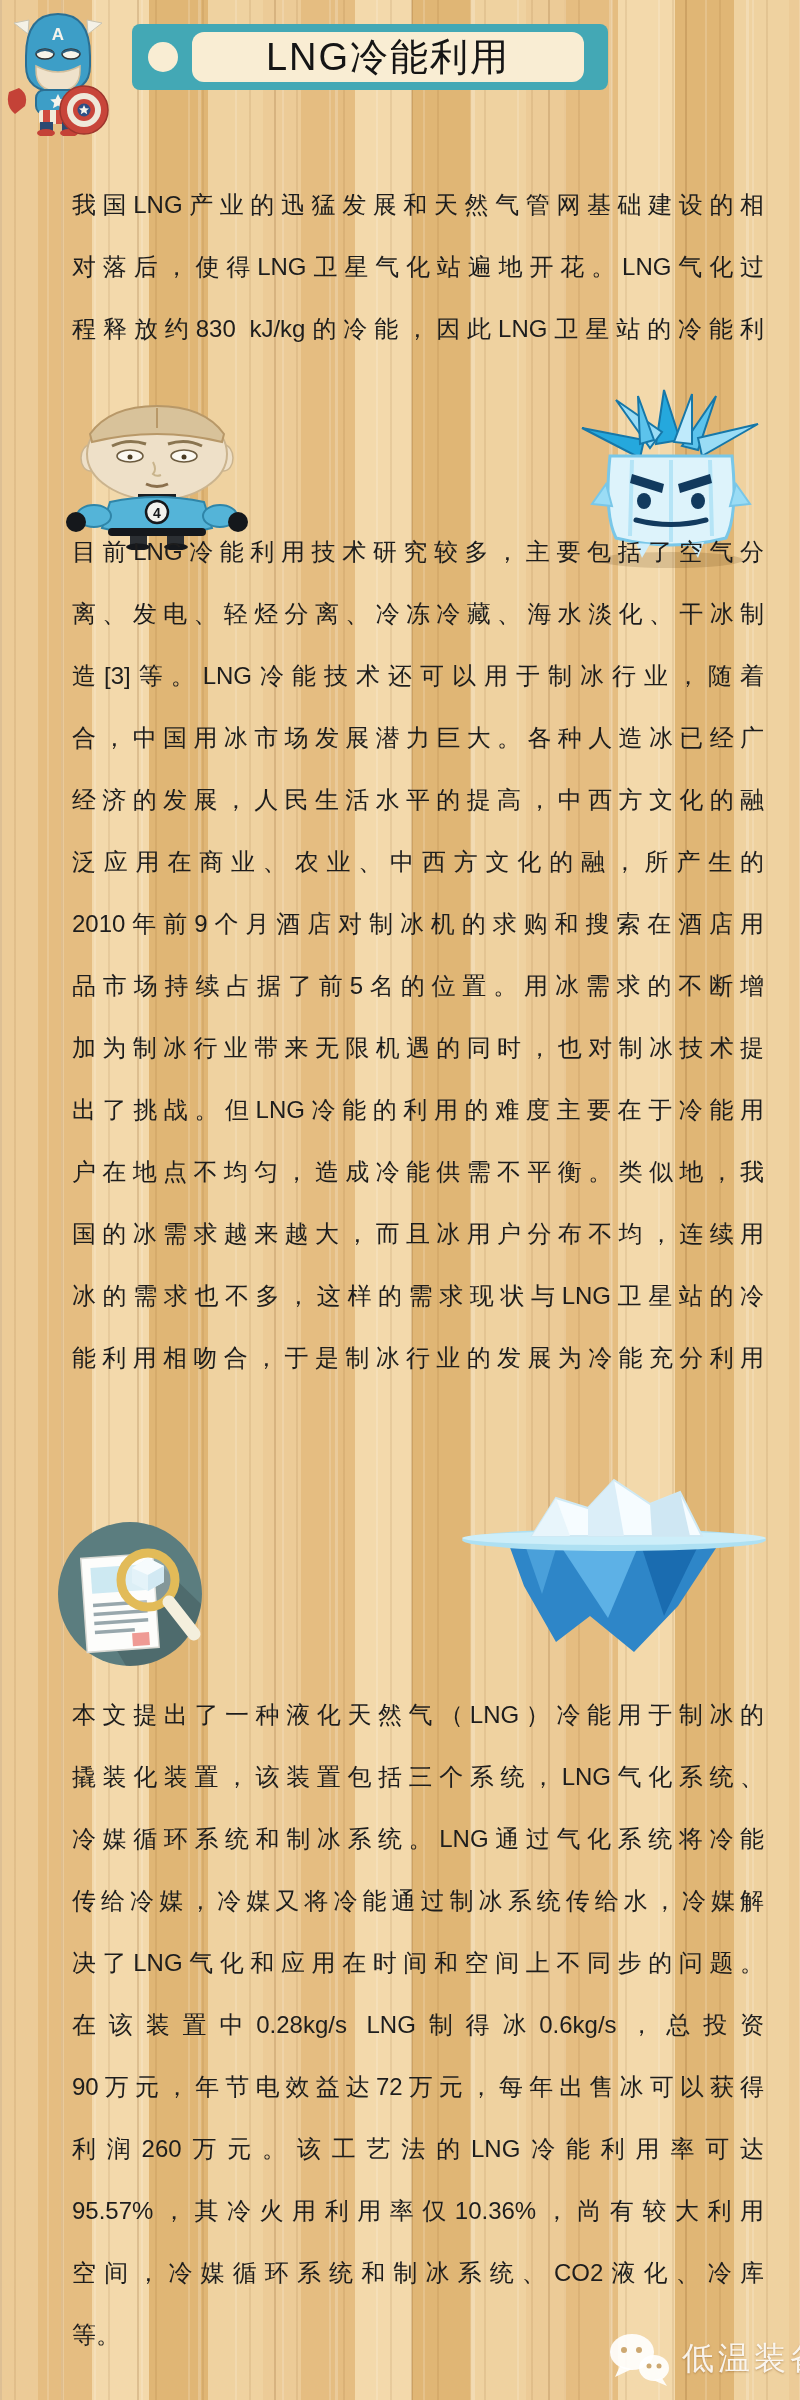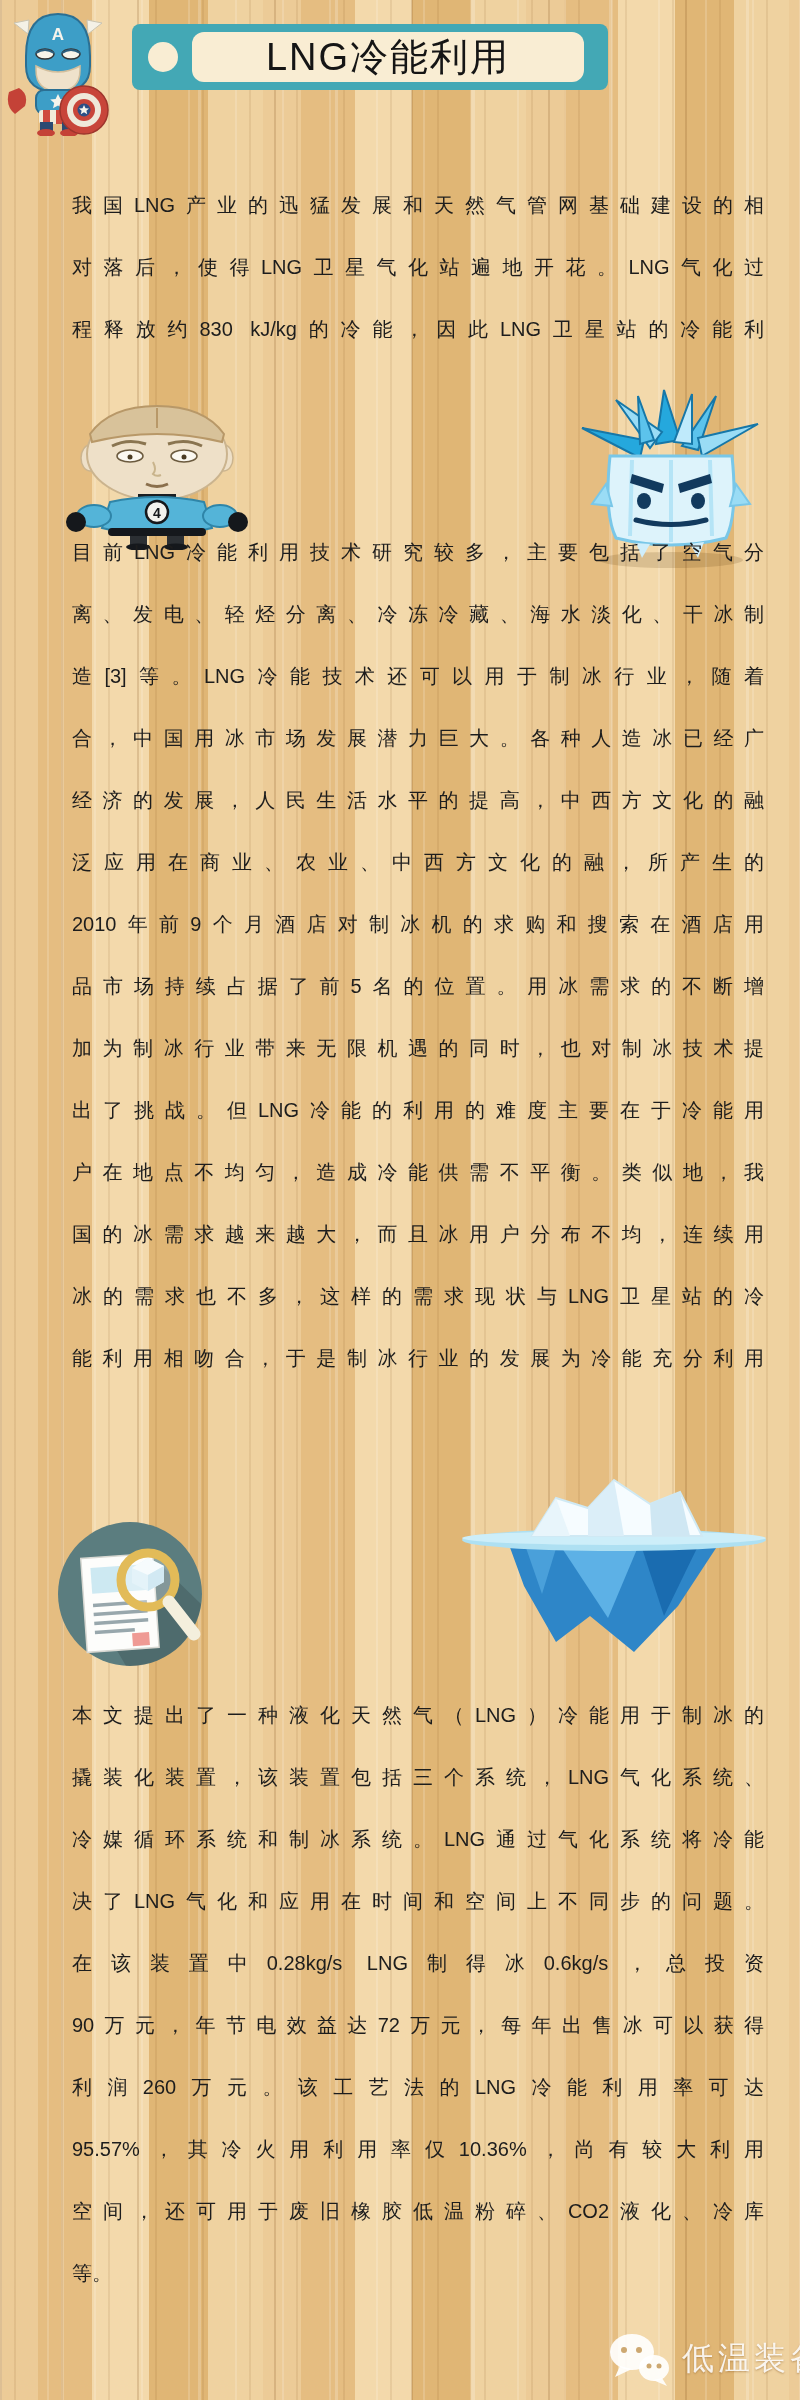--- a/index.html
+++ b/index.html
@@ -25,21 +25,21 @@
   .banner-inner{
     position:absolute;left:60px;top:8px;width:392px;height:50px;border-radius:12px;
     display:flex;align-items:center;justify-content:center;
   }
   .banner-title{
     font-size:38px;color:#151515;letter-spacing:2px;line-height:50px;white-space:nowrap;
   }
   
   .textblock{
     position:absolute;left:72px;width:692px;
-    font-size:20px;line-height:62px;color:#1d1d1d;
+    font-size:24px;line-height:62px;color:#1d1d1d;
   }
   #p1{top:174px;}
   #p2{top:521px;}
   #p3{top:1684px;}
   .line{text-align:justify;text-align-last:justify;}
   .line.last-left{text-align-last:left;}
   .line.last-center{text-align-last:center;}
   
   .captain{position:absolute;left:6px;top:4px;width:104px;height:132px;}
   .hero2{position:absolute;left:52px;top:400px;width:220px;height:150px;}
@@ -221,26 +221,27 @@
       <polygon points="212,38 242,26 252,70 214,70" fill="#cfe7f3"></polygon>
       <polygon points="94,70 118,32 132,70" fill="#e8f5fb"></polygon>
     </svg>
   </div>
 
   <div class="textblock" id="p3">
       <div class="para">
         <div class="line">本文提出了一种液化天然气（LNG）冷能用于制冰的</div>
         <div class="line">撬装化装置，该装置包括三个系统，LNG气化系统、</div>
         <div class="line">冷媒循环系统和制冰系统。LNG通过气化系统将冷能</div>
+        <div class="line">传给冷媒，冷媒又将冷能通过制冰系统传给水，冷媒解</div>
         <div class="line">决了LNG气化和应用在时间和空间上不同步的问题。</div>
         <div class="line">在该装置中0.28kg/s LNG制得冰0.6kg/s，总投资</div>
         <div class="line">90万元，年节电效益达72万元，每年出售冰可以获得</div>
         <div class="line">利润260万元。该工艺法的LNG冷能利用率可达</div>
         <div class="line">95.57%，其冷火用利用率仅10.36%，尚有较大利用</div>
-        <div class="line">空间，还可用于废旧橡胶低温粉碎、CO2液化、冷库</div>
+        <div class="line">空间，冷媒循环系统和制冰系统、CO2液化、冷库</div>
         <div class="line last-left">等。</div>
       </div>
     </div>
 
   <div class="watermark">
     <svg width="64" height="58" viewBox="0 0 64 58">
       <ellipse cx="24" cy="22" rx="22" ry="18" fill="rgba(255,255,255,.9)"></ellipse>
       <polygon points="12,36 7,47 24,39" fill="rgba(255,255,255,.9)"></polygon>
       <circle cx="16" cy="20" r="3" fill="#cda871"></circle>
       <circle cx="31" cy="20" r="3" fill="#cda871"></circle>

